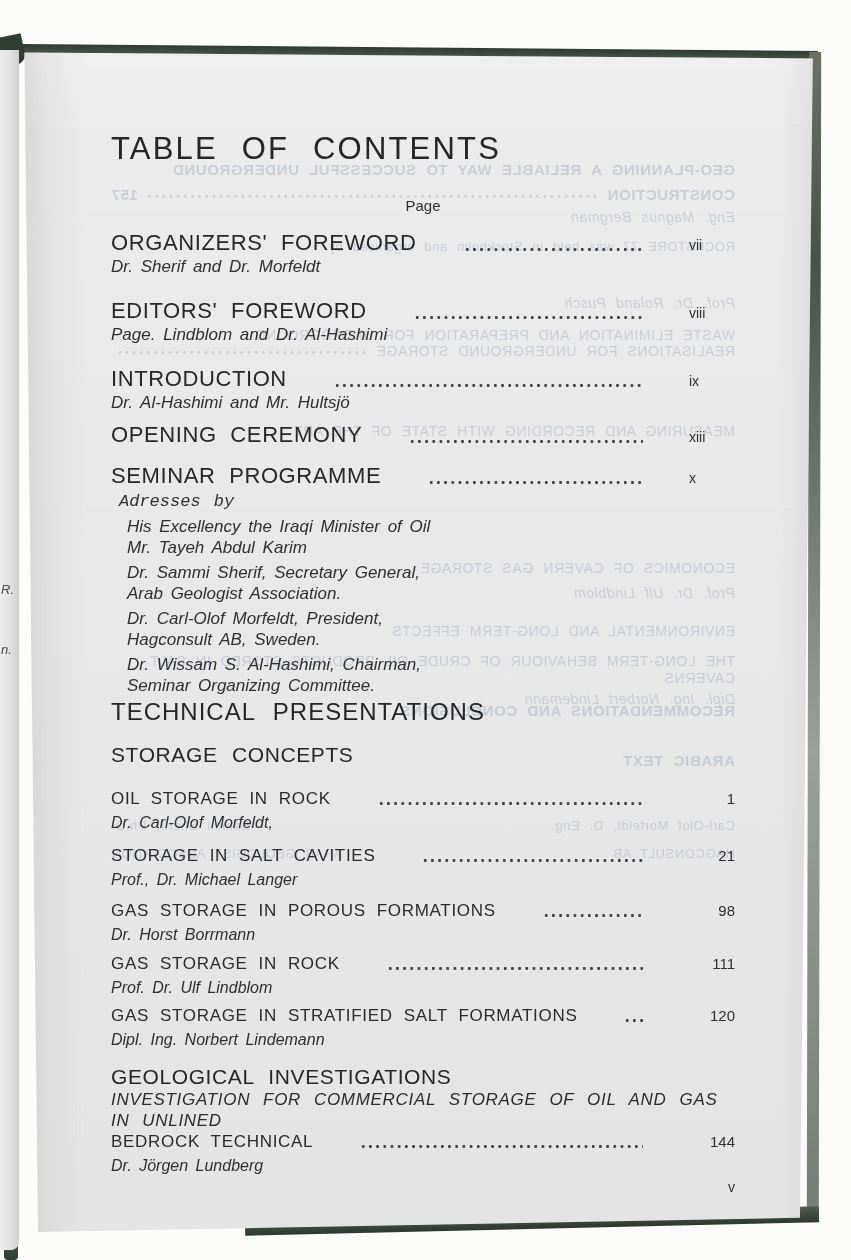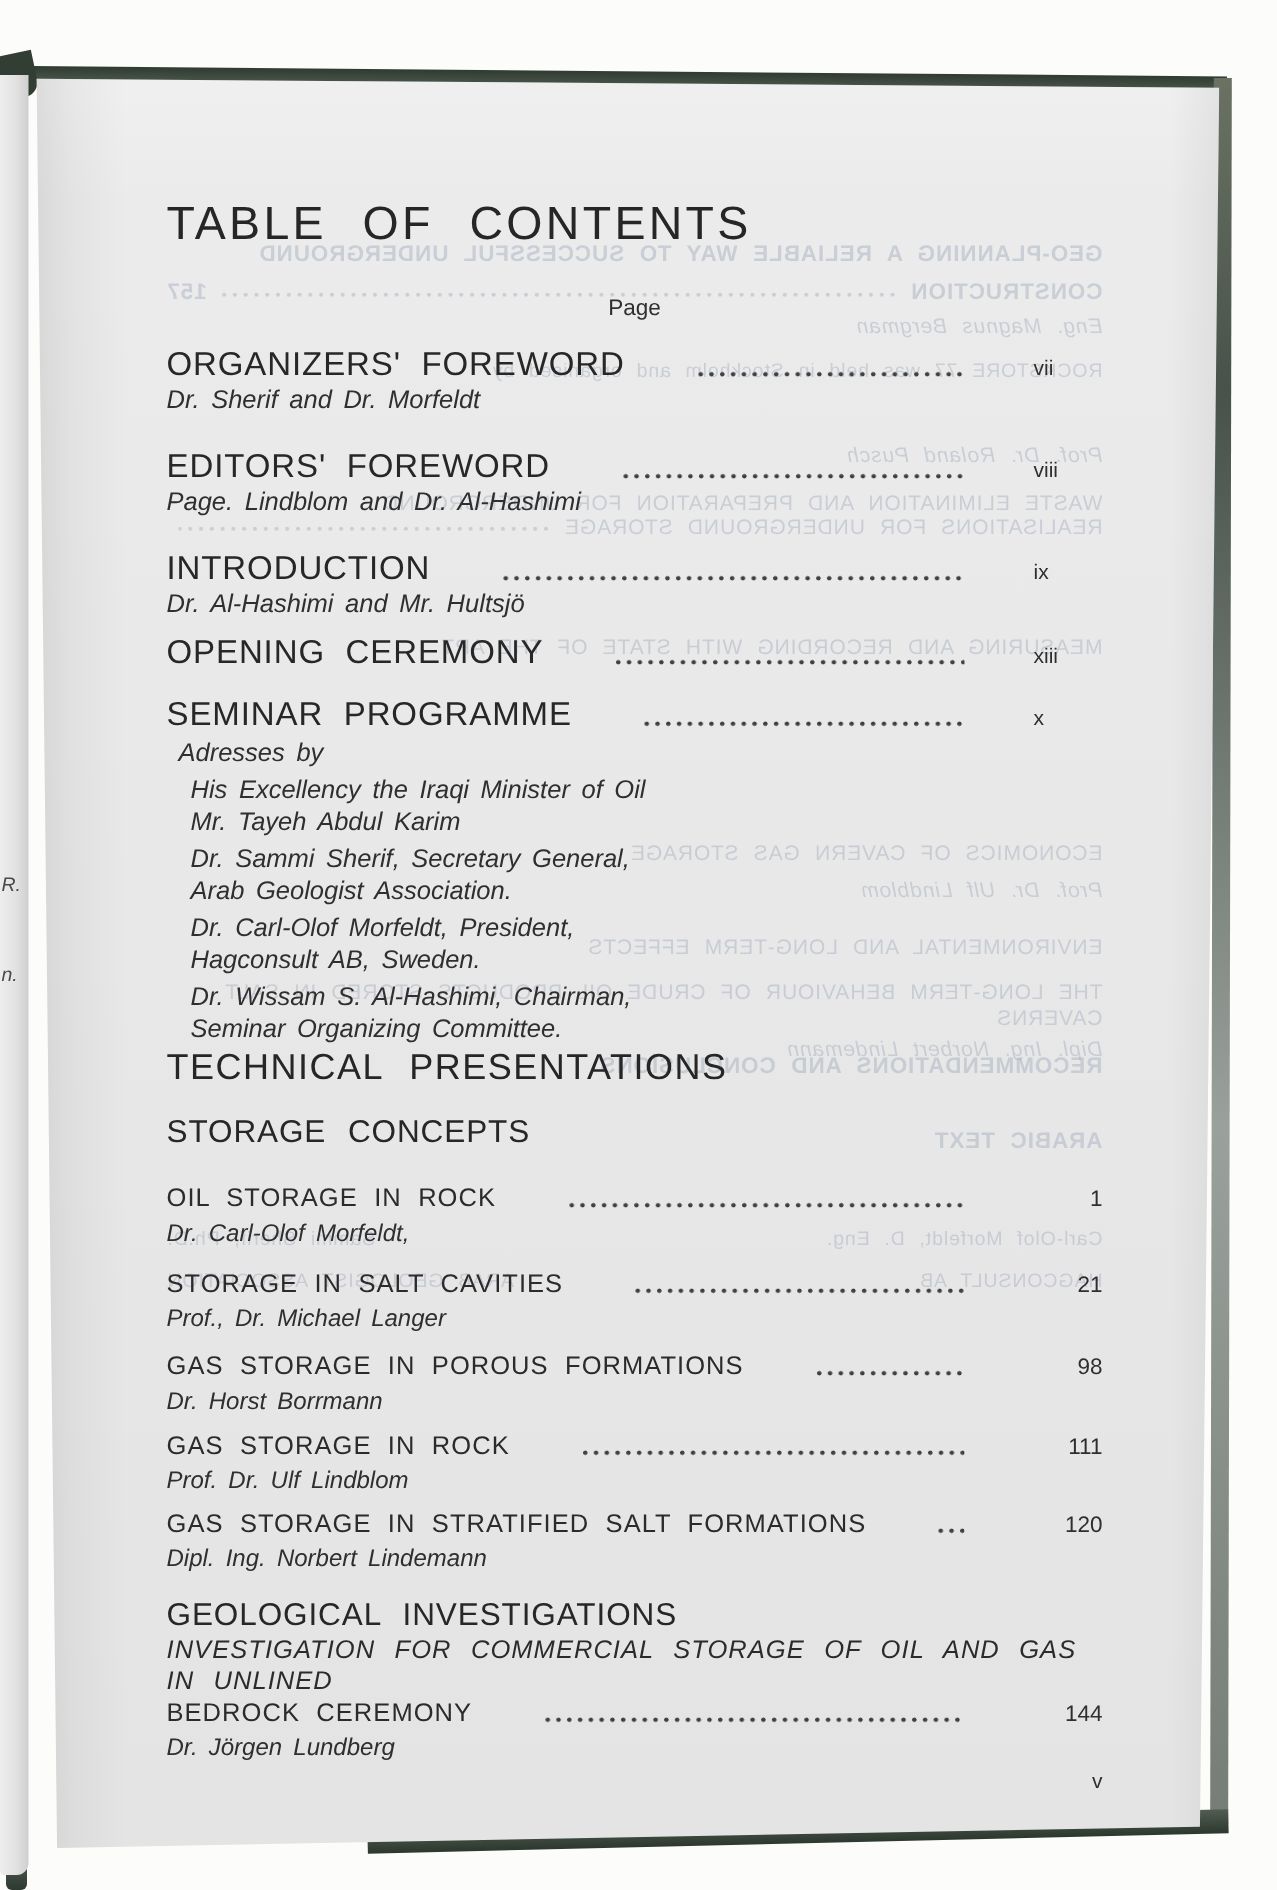--- a/index.html
+++ b/index.html
@@ -64,21 +64,21 @@
     flex:1 1 auto;align-self:flex-end;height:5px;margin:0 8px 4px 10px;
     background-image:radial-gradient(circle at 2.2px 2.5px,#414141 1.25px,rgba(0,0,0,0) 1.7px);
     background-size:7.2px 5px;background-repeat:repeat-x;background-position:left bottom;
   }
   .ftitle{font-size:22px;line-height:26px;letter-spacing:.6px;word-spacing:7px;white-space:nowrap;color:#272727;}
   .fpage{font-size:14px;width:46px;text-align:left;flex:none;}
   .fauthor{font-style:italic;font-size:17px;line-height:20px;margin-top:1px;word-spacing:3px;}
   .fe1{margin-top:16px;}.fe2{margin-top:21px;}.fe3{margin-top:21px;}.fe4{margin-top:15px;}.fe5{margin-top:9px;}
 
   .addresses{margin-top:3px;font-style:italic;font-size:17px;line-height:21px;word-spacing:3px;padding-left:8px;}
-  .addr-intro{line-height:20px;}
+  .addr-intro{line-height:20px;font-family:Liberation Mono, monospace;}
   .agroup{margin-top:4px;padding-left:8px;}
 
   h2{margin:2px 0 0;font-size:24px;line-height:28px;font-weight:400;letter-spacing:1px;word-spacing:10px;color:#262626;}
   h3{margin:16px 0 0;font-size:21px;line-height:26px;font-weight:400;letter-spacing:.6px;word-spacing:8px;color:#272727;}
   h3.geo{line-height:24px;}
 
   .ttitle{font-size:17px;line-height:22px;letter-spacing:.7px;word-spacing:5.5px;white-space:nowrap;color:#2b2b2b;}
   .tpage{font-size:15px;width:46px;text-align:right;flex:none;}
   .tauthor{font-style:italic;font-size:16px;line-height:19px;margin-top:3px;word-spacing:3px;}
   .te1{margin-top:20px;}.te2{margin-top:13px;}.te3{margin-top:11px;}.te4{margin-top:9px;}.te5{margin-top:8px;}
@@ -279,21 +279,21 @@
         <span class="tpage">120</span>
       </div>
       <div class="tauthor">Dipl. Ing. Norbert Lindemann</div>
     </div>
 
     <h3 class="geo">GEOLOGICAL INVESTIGATIONS</h3>
 
     <div class="gentry">
       <div class="gline1">INVESTIGATION FOR COMMERCIAL STORAGE OF OIL AND GAS IN UNLINED</div>
       <div class="trow">
-        <span class="ttitle">BEDROCK CEREMONY</span>
+        <span class="ttitle">BEDROCK TECHNICAL</span>
         <span class="leader"></span>
         <span class="tpage">144</span>
       </div>
       <div class="tauthor">Dr. Jörgen Lundberg</div>
     </div>
 
     <div class="folio">v</div>
   </div>
 </div>
 

